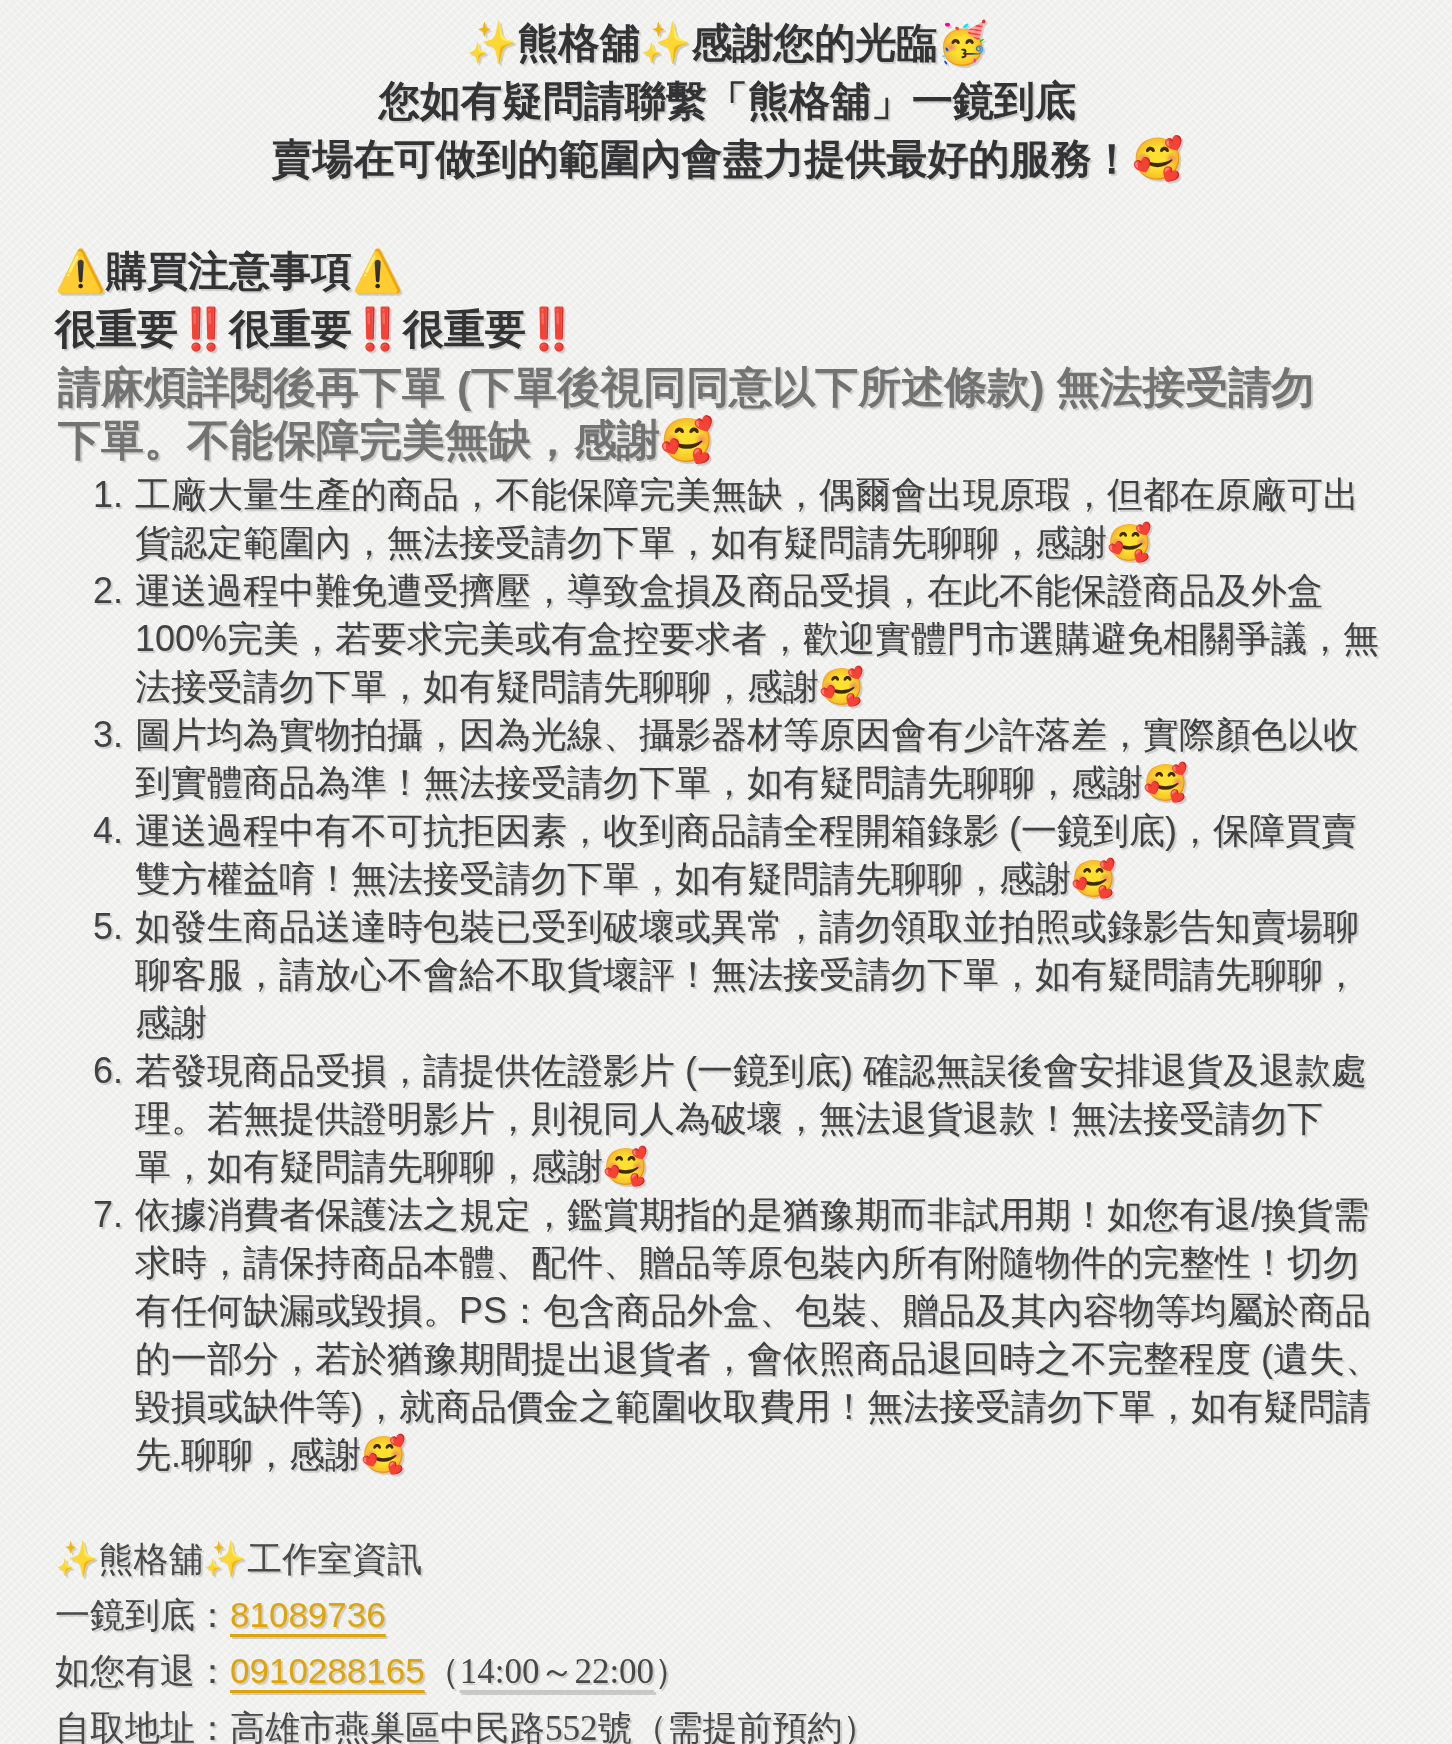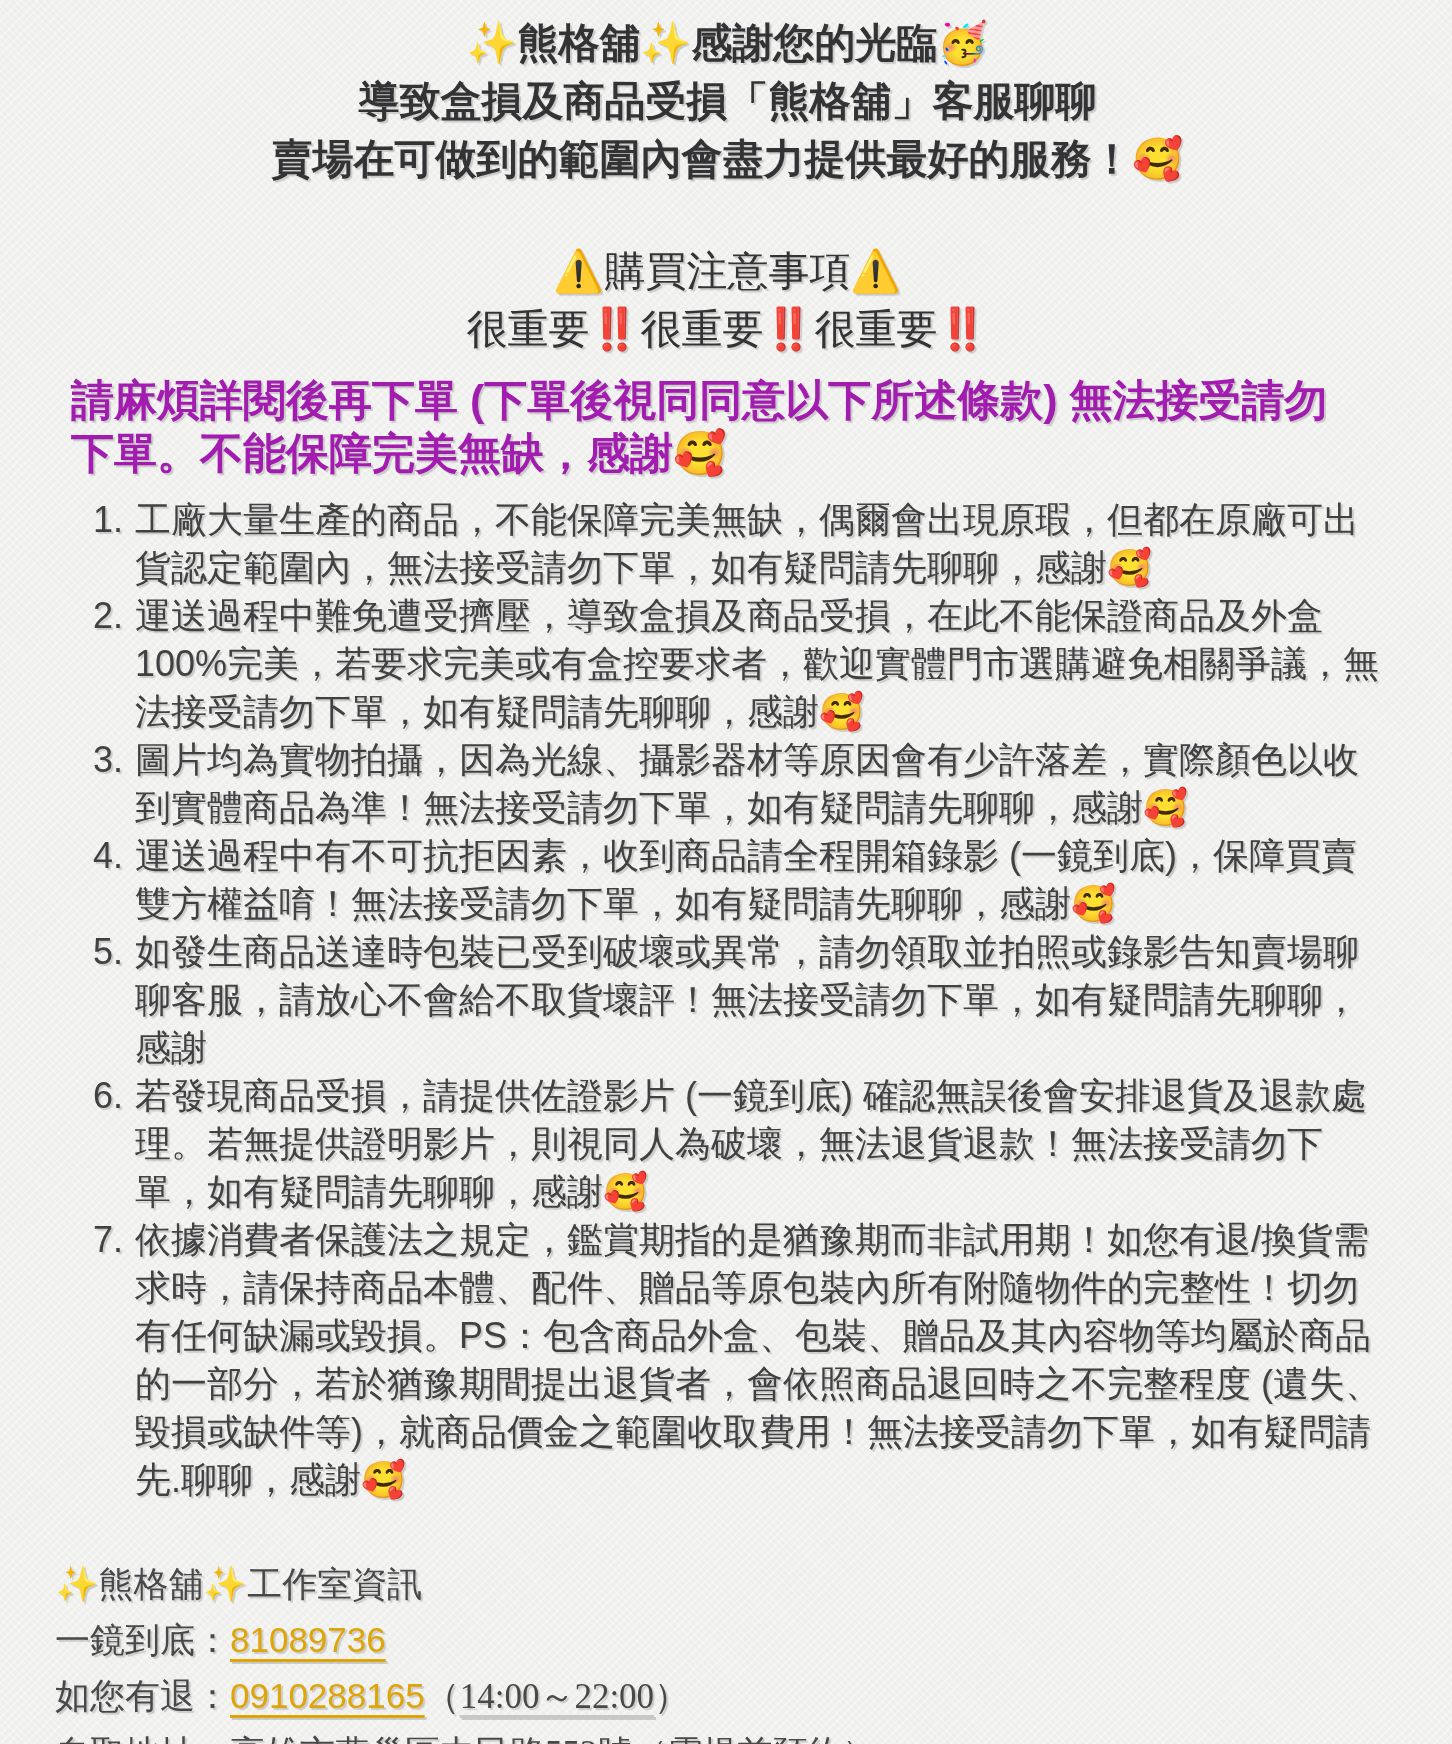--- a/index.html
+++ b/index.html
@@ -17,23 +17,23 @@
   }
   .page {
     box-sizing: border-box;
     width: 100%;
     height: 100%;
     padding: 14px 52px 0 55px;
     text-shadow: 2px 2px 1px rgba(0,0,0,0.16);
   }
   
   .hdr { text-align: center; font-weight: 700; font-size: 41px; line-height: 58px; color: #333335; }
-  .notice-head { text-align: center; font-weight: 400; font-size: 41px; line-height: 58px; margin-top: 54px; color: #333335; }
+  .notice-head { text-align: left; font-weight: 700; font-size: 41px; line-height: 58px; margin-top: 54px; color: #333335; }
   
-  .intro { font-weight: 700; font-size: 43px; line-height: 53px; color: #a21caf; margin: 16px; text-align: left; }
+  .intro { font-weight: 700; font-size: 43px; line-height: 53px; color: #737373; margin: 3px; text-align: left; }
   
   ol.terms {
     margin: 4px 16px 0 0;
     padding-left: 78px;
     font-size: 36px;
     line-height: 48px;
     color: #414143;
   }
   ol.terms li { margin: 0; padding-left: 2px; }
   ol.terms li::marker { color: #414143; }
@@ -58,21 +58,21 @@
     font-family: Liberation Serif, serif;
   }
 </style>
 </head>
 <body>
 
 <div class="page">
 
   <header class="hdr">
     <div>✨熊格舖✨感謝您的光臨🥳</div>
-    <div>導致盒損及商品受損「熊格舖」客服聊聊</div>
+    <div>您如有疑問請聯繫「熊格舖」一鏡到底</div>
     <div>賣場在可做到的範圍內會盡力提供最好的服務！🥰</div>
   </header>
 
   <section>
     <div class="notice-head">
       <div>⚠️購買注意事項⚠️</div>
       <div>很重要‼️很重要‼️很重要‼️</div>
     </div>
 
     <p class="intro"><span>請麻煩詳閱後再下單 (下單後視同同意以下所述條款) 無法接受請勿</span><br><span>下單。不能保障完美無缺，感謝🥰</span></p>

